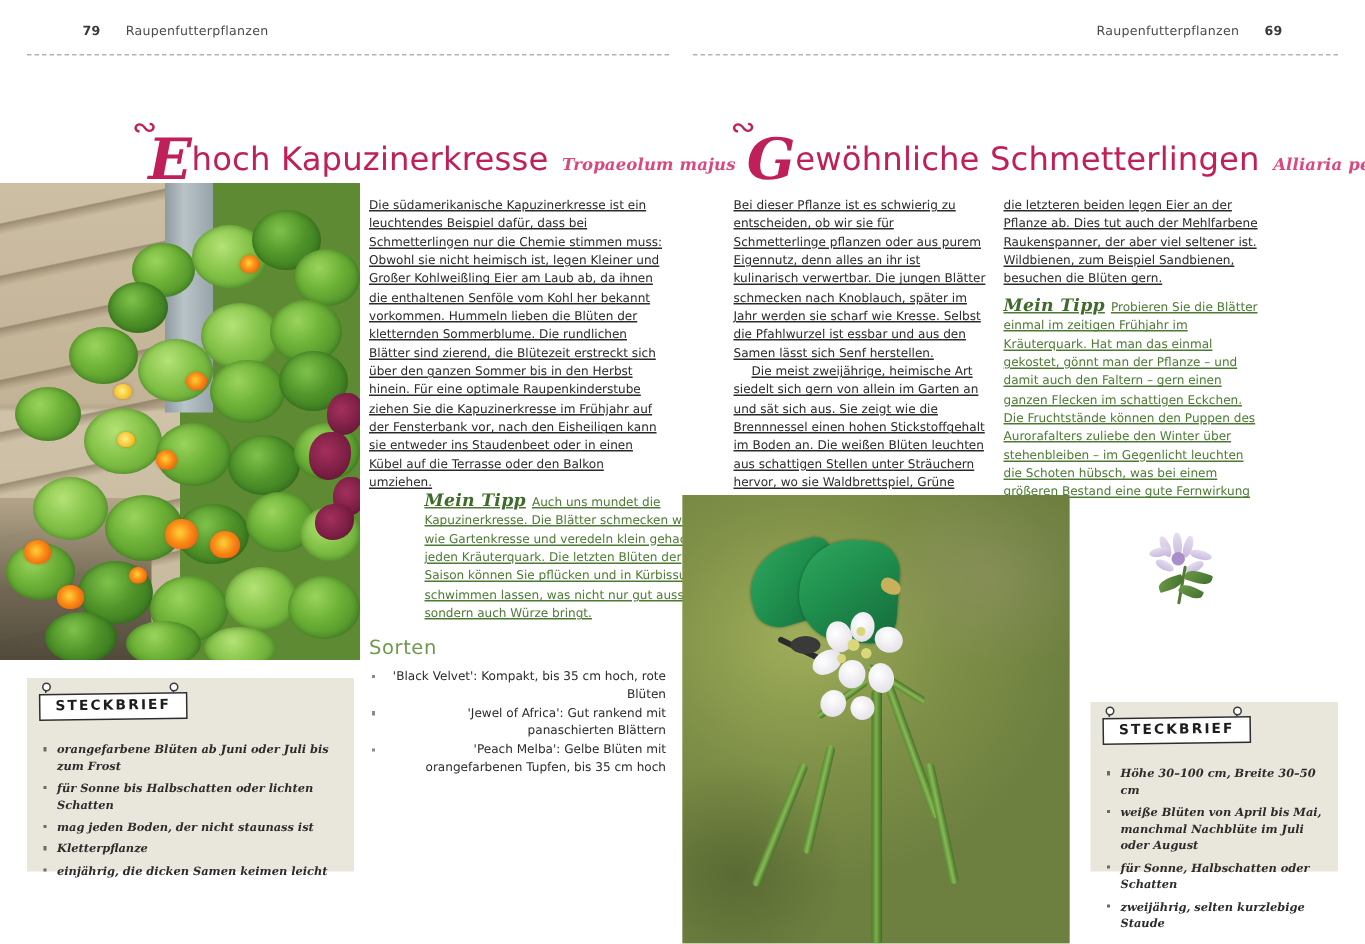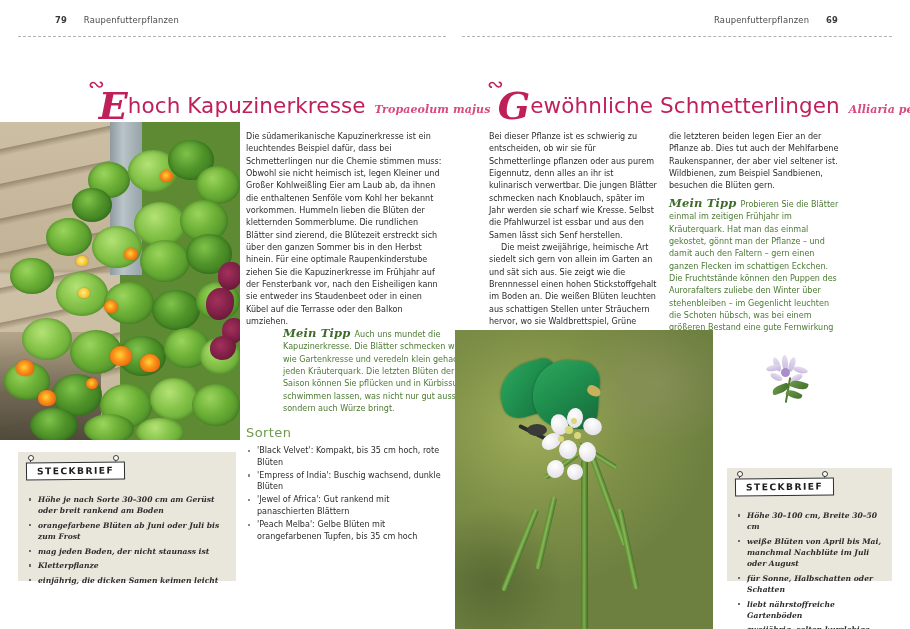--- a/index.html
+++ b/index.html
@@ -12,21 +12,21 @@
   .spread{position:relative;width:910px;height:629px;background:#fff;}
 
   
   .runhead{
     position:absolute;top:15px;
     font-size:8.4px;letter-spacing:.2px;color:#4a4a4a;
     white-space:nowrap;
   }
   .runhead .folio{font-weight:bold;color:#3a3a3a;}
   .runhead.left{left:55px;}
-  .runhead.right{right:72px;}
+  .runhead.right{right:55px;}
   .runhead .gap{display:inline-block;width:11px;}
 
   .rule{
     position:absolute;top:36px;height:1px;
     border-top:1px dashed #9a9a9a;opacity:.75;
   }
   .rule.left{left:18px;width:428px;}
   .rule.right{left:462px;width:430px;}
 
   
@@ -48,40 +48,40 @@
   .hl-sci{
     font-family:"DejaVu Serif","Liberation Serif",serif;
     font-style:italic;font-size:11px;color:#d9497f;
     font-weight:bold;margin-left:9px;letter-spacing:.1px;
   }
 
   
   .col{
     position:absolute;
     font-size:8.05px;line-height:12.35px;
-    color:#2b2b2b;text-align:left;
+    color:#2b2b2b;text-align:left;text-decoration:underline;
   }
   .col p{margin:0;}
   .col p.ind{text-indent:12px;}
 
   .tip{color:#4c7a33;}
   .tip .tiplabel{
     font-family:"DejaVu Serif","Liberation Serif",serif;
     font-style:italic;font-weight:bold;
     color:#3f6b2a;font-size:11.5px;
     letter-spacing:.2px;margin-right:4px;
   }
 
   
   .sorten-h{
     position:absolute;color:#6f9a4c;font-size:13px;
     letter-spacing:.4px;
   }
   ul.plain{
-    list-style:none;margin:0;padding:0;
+    list-style:none;margin:0;padding:0;text-align:right;
   }
   ul.plain li{
     position:relative;padding-left:9px;margin-bottom:1.5px;
     font-size:8.05px;line-height:11.6px;color:#2b2b2b;
   }
   ul.plain li:before{
     content:"";position:absolute;left:0;top:4.6px;
     width:2.4px;height:2.4px;background:#8a8a8a;
   }
 
@@ -283,34 +283,33 @@
     <p>Die südamerikanische Kapuzinerkresse ist ein leuchtendes Beispiel dafür, dass bei Schmetterlingen nur die Chemie stimmen muss: Obwohl sie nicht heimisch ist, legen Kleiner und Großer Kohlweißling Eier am Laub ab, da ihnen die enthaltenen Senföle vom Kohl her bekannt vorkommen. Hummeln lieben die Blüten der kletternden Sommerblume. Die rundlichen Blätter sind zierend, die Blütezeit erstreckt sich über den ganzen Sommer bis in den Herbst hinein. Für eine optimale Raupenkinderstube ziehen Sie die Kapuzinerkresse im Frühjahr auf der Fensterbank vor, nach den Eisheiligen kann sie entweder ins Staudenbeet oder in einen Kübel auf die Terrasse oder den Balkon umziehen.</p>
   </div>
 
   <div class="col tip" style="left:246px;top:327px;width:197px;margin-left:37px;">
     <p><span class="tiplabel">Mein Tipp</span><span>Auch uns mundet die Kapuzinerkresse. Die Blätter schmecken würzig wie Gartenkresse und veredeln klein gehackt jeden Kräuterquark. Die letzten Blüten der Saison können Sie pflücken und in Kürbissuppe schwimmen lassen, was nicht nur gut aussieht, sondern auch Würze bringt.</span></p>
   </div>
 
   <div class="sorten-h" style="left:246px;top:425px;">Sorten</div>
   <ul class="plain" style="position:absolute;left:248px;top:445px;width:196px;">
     <li>'Black Velvet': Kompakt, bis 35 cm hoch, rote Blüten</li>
-    <li>'Empress of India': Buschig wachsend, dunkle Blüten</li>
     <li>'Jewel of Africa': Gut rankend mit panaschierten Blättern</li>
     <li>'Peach Melba': Gelbe Blüten mit orangefarbenen Tupfen, bis 35 cm hoch</li>
   </ul>
 
   <div class="steckbrief" style="left:18px;top:452px;width:218px;height:129px;">
     <div class="sb-hang" style="left:12px;top:5px;"></div>
     <div class="sb-hang" style="left:97px;top:5px;"></div>
     <div class="sb-pin" style="left:10px;top:3px;"></div>
     <div class="sb-pin" style="left:95px;top:3px;"></div>
     <div class="sb-sign" style="left:8px;top:10px;">STECKBRIEF</div>
     <ul class="sb-list" style="position:absolute;left:10px;top:42px;width:198px;">
-      <li>Höhe je nach Sorte 30–300 cm am Gerüst oder breit rankend am Boden</li>
       <li>orangefarbene Blüten ab Juni oder Juli bis zum Frost</li>
+      <li>für Sonne bis Halbschatten oder lichten Schatten</li>
       <li>mag jeden Boden, der nicht staunass ist</li>
       <li>Kletterpflanze</li>
       <li>einjährig, die dicken Samen keimen leicht</li>
     </ul>
   </div>
 
   <div class="runhead right">
     <span>Raupenfutterpflanzen</span>
     <span class="gap"></span>
     <span class="folio">69</span>
@@ -388,18 +387,17 @@
   <div class="steckbrief" style="left:727px;top:468px;width:165px;height:113px;">
     <div class="sb-hang" style="left:12px;top:5px;"></div>
     <div class="sb-hang" style="left:97px;top:5px;"></div>
     <div class="sb-pin" style="left:10px;top:3px;"></div>
     <div class="sb-pin" style="left:95px;top:3px;"></div>
     <div class="sb-sign" style="left:8px;top:10px;">STECKBRIEF</div>
     <ul class="sb-list" style="position:absolute;left:10px;top:42px;width:148px;">
       <li>Höhe 30–100 cm, Breite 30–50 cm</li>
       <li>weiße Blüten von April bis Mai, manchmal Nachblüte im Juli oder August</li>
       <li>für Sonne, Halbschatten oder Schatten</li>
-      <li>liebt nährstoffreiche Gartenböden</li>
       <li>zweijährig, selten kurzlebige Staude</li>
     </ul>
   </div>
 
 </div>
 
 </body></html>

